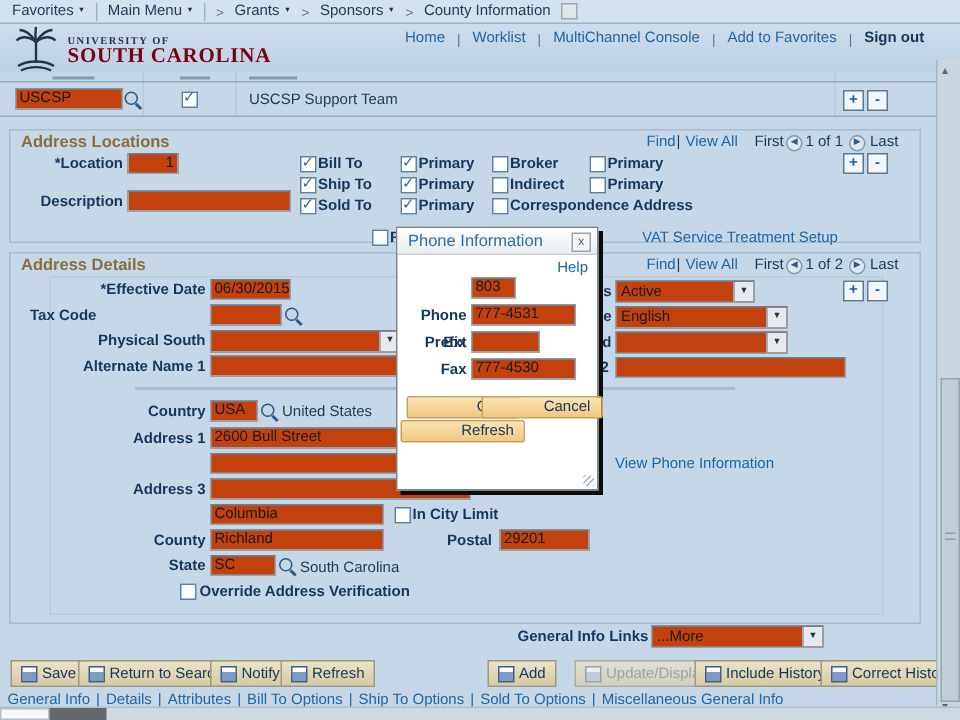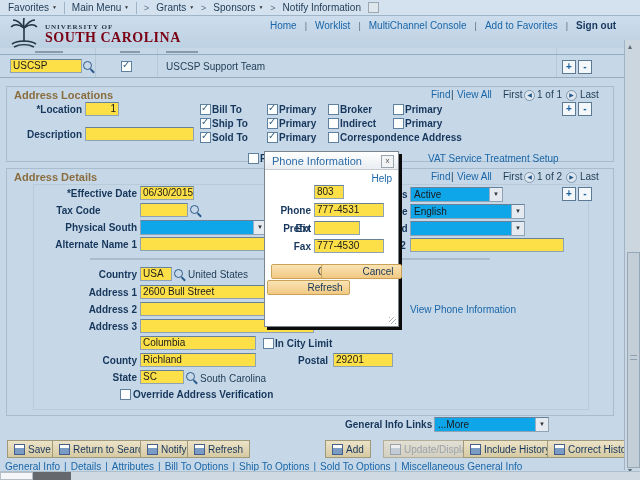--- a/index.html
+++ b/index.html
@@ -3,24 +3,24 @@
 <meta charset="utf-8">
 <style>
   html,body{margin:0;padding:0;}
   #screen{position:relative;width:640px;height:480px;background:#c6d8e7;
     font-family:"Liberation Sans", sans-serif;overflow:hidden;}
   .abs{position:absolute;}
   .lbl{font-size:10px;font-weight:bold;color:#16365c;white-space:nowrap;}
   .val{font-size:10px;color:#1d3a54;white-space:nowrap;}
   .link{font-size:10px;color:#1a66a8;white-space:nowrap;cursor:pointer;text-decoration:none;}
   .sec{font-size:11px;font-weight:bold;color:#8a6d3f;white-space:nowrap;}
-  .tb{background:#fde047;border:1px solid #8fa3b5;border-top-color:#68819a;
+  .tb{background:#c2410c;border:1px solid #8fa3b5;border-top-color:#68819a;
       font-size:10px;color:#1a1a1a;line-height:12px;height:12px;padding:0 2px;white-space:nowrap;overflow:hidden;}
   .tb.num{text-align:right;}
-  .sel{background:#0ea5e9;border:1px solid #8fa3b5;border-top-color:#68819a;height:13px;
+  .sel{background:#c2410c;border:1px solid #8fa3b5;border-top-color:#68819a;height:13px;
        font-size:10px;color:#1a1a1a;line-height:13px;padding-left:3px;white-space:nowrap;overflow:hidden;}
   .sel .arw{position:absolute;right:0;top:0;width:12px;height:13px;background:#e4eaf0;
        border-left:1px solid #9ab0c2;text-align:center;font-size:6px;line-height:13px;color:#333;}
   .cb{width:9px;height:9px;background:#fdfefe;border:1px solid #5e81a0;position:absolute;}
   .cb.on::after{content:"✓";position:absolute;left:0px;top:-3px;font-size:10px;color:#3e6580;}
   .plusbtn,.minusbtn{width:12px;height:12px;background:#f4f7fa;border:1px solid #5a7a96;
        text-align:center;font-size:10px;line-height:11px;font-weight:bold;color:#1a5fa0;position:absolute;}
   .mag{width:7px;height:7px;border:1.5px solid #2a5a8a;border-radius:50%;position:absolute;}
   .mag::after{content:"";position:absolute;width:5px;height:1.5px;background:#2a5a8a;
        transform:rotate(45deg);right:-4px;bottom:-2px;}
@@ -51,21 +51,21 @@
   <div class="abs" style="left:0;top:0;width:640px;height:16px;background:#d4e1ee;border-bottom:1px solid #9fb4c7;display:flex;align-items:center;font-size:10px;color:#1d3a54;gap:7px;padding-left:8px;box-sizing:border-box;">
     <span><span>Favorites</span> <span class="tri">▼</span></span>
     <span style="width:1px;height:12px;background:#9fb4c7;"></span>
     <span><span>Main Menu</span> <span class="tri">▼</span></span>
     <span style="width:1px;height:12px;background:#9fb4c7;"></span>
     <span class="bcsep">&gt;</span>
     <span><span>Grants</span> <span class="tri">▼</span></span>
     <span class="bcsep">&gt;</span>
     <span><span>Sponsors</span> <span class="tri">▼</span></span>
     <span class="bcsep">&gt;</span>
-    <span>Notify Information</span>
+    <span>County Information</span>
     <span style="width:9px;height:9px;background:#dfe6ec;border:1px solid #9aa8b4;display:inline-block;"></span>
   </div>
 
   <div class="abs" style="left:0;top:16px;width:640px;height:32px;background:linear-gradient(#cddded,#bcd1e2);"></div>
 
   <div class="abs" style="left:6px;top:18px;width:36px;height:32px;">
     <svg width="36" height="32" viewBox="0 0 36 32">
       <g fill="none" stroke="#233645" stroke-width="1.6">
         <line x1="18" y1="10" x2="18" y2="24"></line>
         <path d="M18 10 C13 6, 8 6, 5 9"></path>
@@ -168,21 +168,21 @@
   <span class="pgico" style="left:524px;top:172px;">◀</span>
   <span class="val abs" style="left:537px;top:171px;">1 of 2</span>
   <span class="pgico" style="left:566px;top:172px;">▶</span>
   <span class="val abs" style="left:580px;top:171px;">Last</span>
   <div class="plusbtn" style="left:562px;top:187px;">+</div>
   <div class="minusbtn" style="left:578px;top:187px;">-</div>
 
   <div class="lbl abs" style="left:20px;top:188px;width:117px;text-align:right;">*Effective Date</div>
   <div class="tb abs" style="left:140px;top:186px;width:48px;">06/30/2015</div>
 
-  <div class="lbl abs" style="left:20px;top:205px;width:117px;text-align:center;">Tax Code</div>
+  <div class="lbl abs" style="left:20px;top:205px;width:117px;text-align:left;">Tax Code</div>
   <div class="tb abs" style="left:140px;top:203px;width:42px;"></div>
   <span class="mag" style="left:190px;top:205px;"></span>
 
   <div class="lbl abs" style="left:20px;top:222px;width:117px;text-align:right;">Physical South</div>
   <div class="sel abs" style="left:140px;top:220px;width:122px;">
       <span class="arw">▼</span>
     </div>
 
   <div class="lbl abs" style="left:20px;top:239px;width:117px;text-align:right;">Alternate Name 1</div>
   <div class="tb abs" style="left:140px;top:237px;width:158px;"></div>
@@ -190,21 +190,20 @@
   <div class="sepline" style="left:90px;top:258px;width:400px;height:2px;background:#a9bdd0;"></div>
 
   <div class="lbl abs" style="left:20px;top:269px;width:117px;text-align:right;">Country</div>
   <div class="tb abs" style="left:140px;top:267px;width:26px;">USA</div>
   <span class="mag" style="left:174px;top:269px;"></span>
   <span class="val abs" style="left:188px;top:269px;">United States</span>
 
   <div class="lbl abs" style="left:20px;top:287px;width:117px;text-align:right;">Address 1</div>
   <div class="tb abs" style="left:140px;top:285px;width:168px;">2600 Bull Street</div>
 
-  <div class="lbl abs" style="left:20px;top:304px;width:117px;text-align:right;">Address 2</div>
   <div class="tb abs" style="left:140px;top:302px;width:168px;"></div>
 
   <div class="lbl abs" style="left:20px;top:321px;width:117px;text-align:right;">Address 3</div>
   <div class="tb abs" style="left:140px;top:319px;width:168px;"></div>
 
   <div class="tb abs" style="left:140px;top:336px;width:110px;">Columbia</div>
   <span class="cb" style="left:263px;top:338px;"></span>
   <span class="lbl abs" style="left:275px;top:338px;">In City Limit</span>
 
   <div class="lbl abs" style="left:20px;top:355px;width:117px;text-align:right;">County</div>

